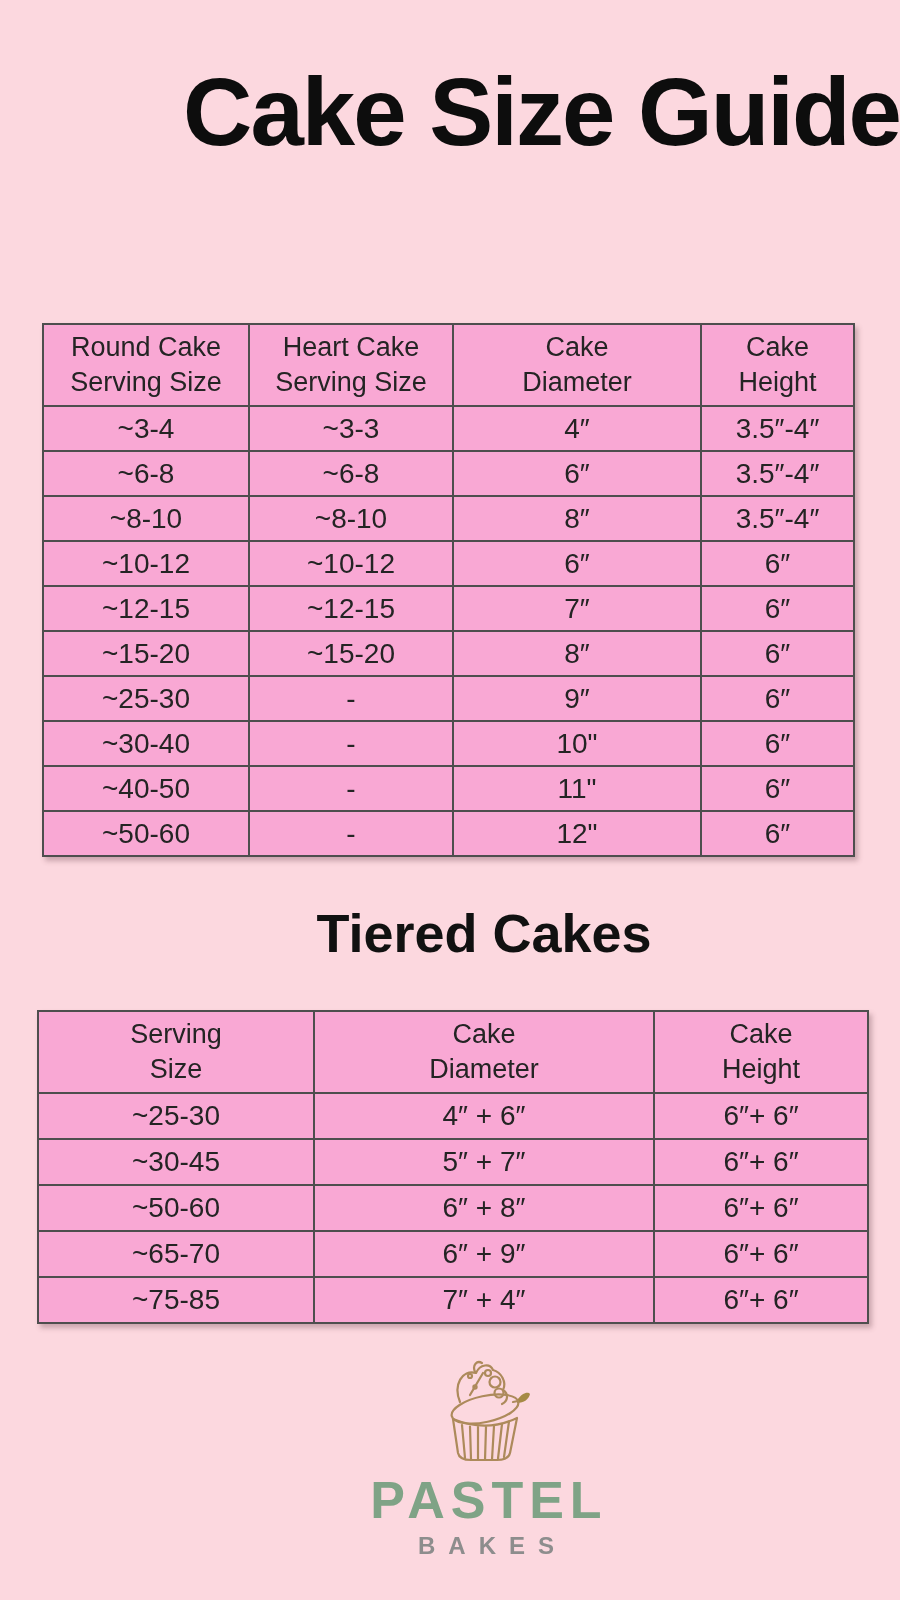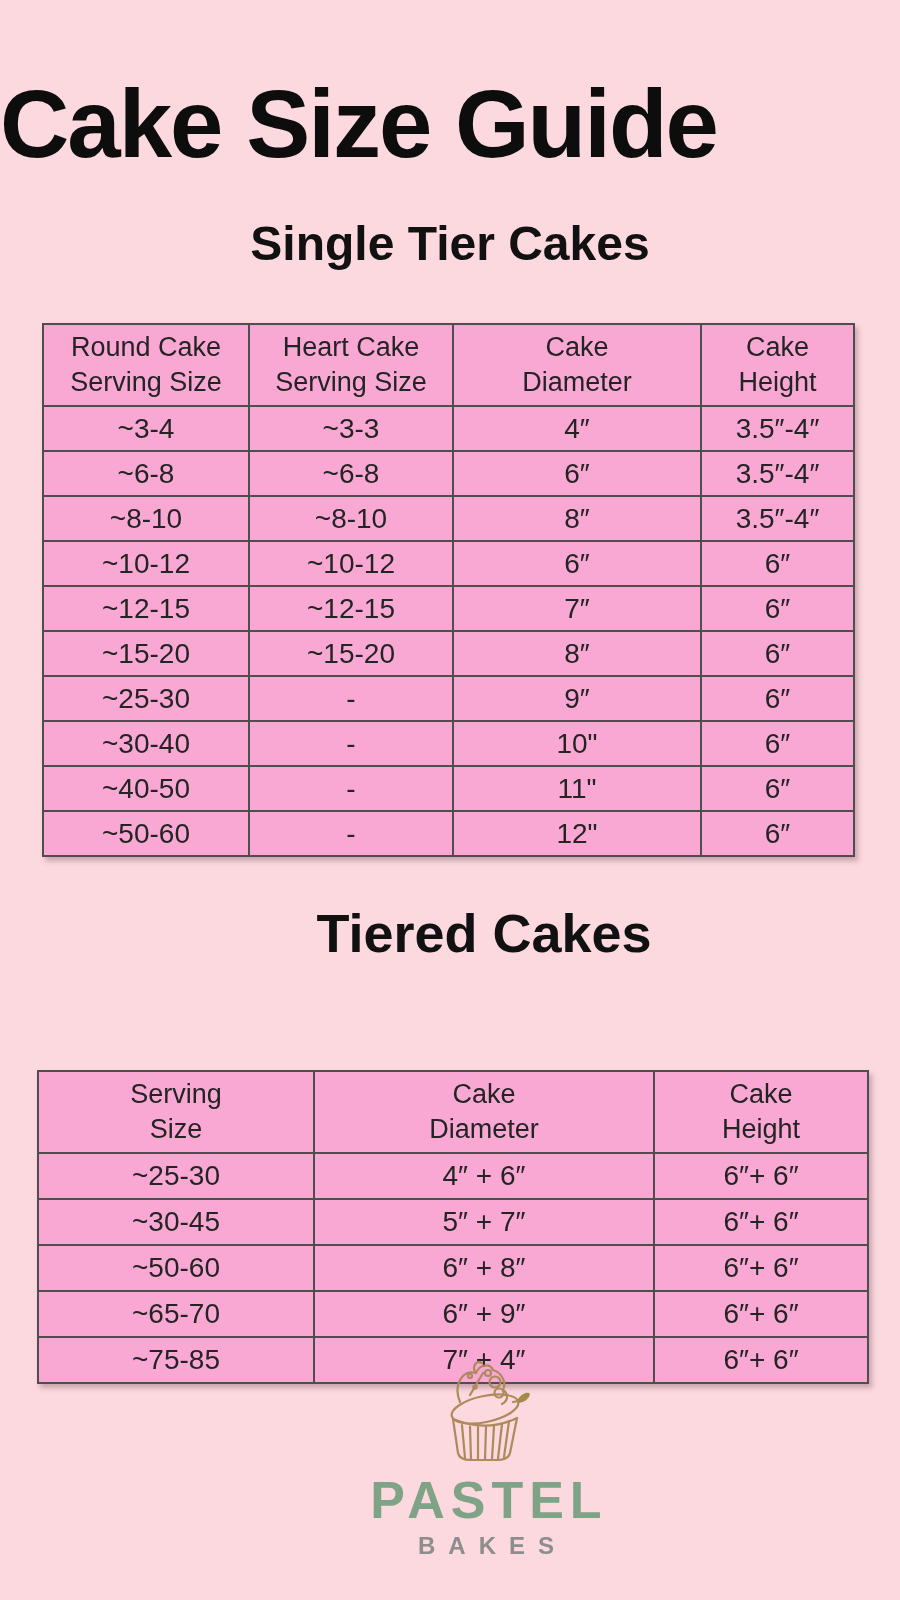--- a/index.html
+++ b/index.html
@@ -4,22 +4,22 @@
 <style>
   html,body{margin:0;padding:0;background:#FBD7DE;}
   .poster{
     position:relative;
     width:900px;height:1600px;
     background:#FCD8DF;
     font-family:"Liberation Sans",sans-serif;
     overflow:hidden;
   }
   .page-title{
-    position:absolute;top:76px;left:0;width:900px;
-    margin:0;text-align:left;
+    position:absolute;top:64px;left:0;width:900px;
+    margin:0;text-align:right;
     font-size:96px;line-height:1;font-weight:800;
     letter-spacing:-2px;color:#0D0D0D;
   }
   .section-heading{
     position:absolute;left:0;width:900px;margin:0;
     text-align:center;font-weight:800;color:#111111;
   }
   .single-tier-heading{top:216px;font-size:48px;}
   .tiered-heading{top:902px;font-size:54px;margin-left:34px;}
   table{
@@ -35,21 +35,21 @@
     color:#242424;font-weight:400;
     padding:0;
   }
   th{
     font-size:27px;line-height:35px;
     white-space:pre-line;
     height:80px;
   }
   td{font-size:28px;height:43px;}
   .single-tier-table{left:42px;top:323px;width:811px;}
-  .tiered-table{left:37px;top:1070px;width:830px;}
+  .tiered-table{left:37px;top:1010px;width:830px;}
   .tiered-table td{height:44px;}
   .logo{
     position:absolute;left:0;top:1360px;width:900px;
     text-align:center;
     padding-left:36px;
   }
   .cupcake{display:block;margin:0 auto;}
   .brand-name{
     margin:6px 0 0 0;
     font-size:52px;font-weight:700;
@@ -63,21 +63,20 @@
     color:#8D8D8D;
   }
 </style>
 </head>
 <body>
 
 <div class="poster">
 
   <h1 class="page-title">Cake Size Guide</h1>
 
-  <h2 class="section-heading single-tier-heading">Single Tier Cakes</h2>
 
   <table class="single-tier-table">
     <colgroup>
       <col style="width:206px">
         <col style="width:204px">
         <col style="width:248px">
         <col style="width:153px">
     </colgroup>
     <thead>
       <tr>

